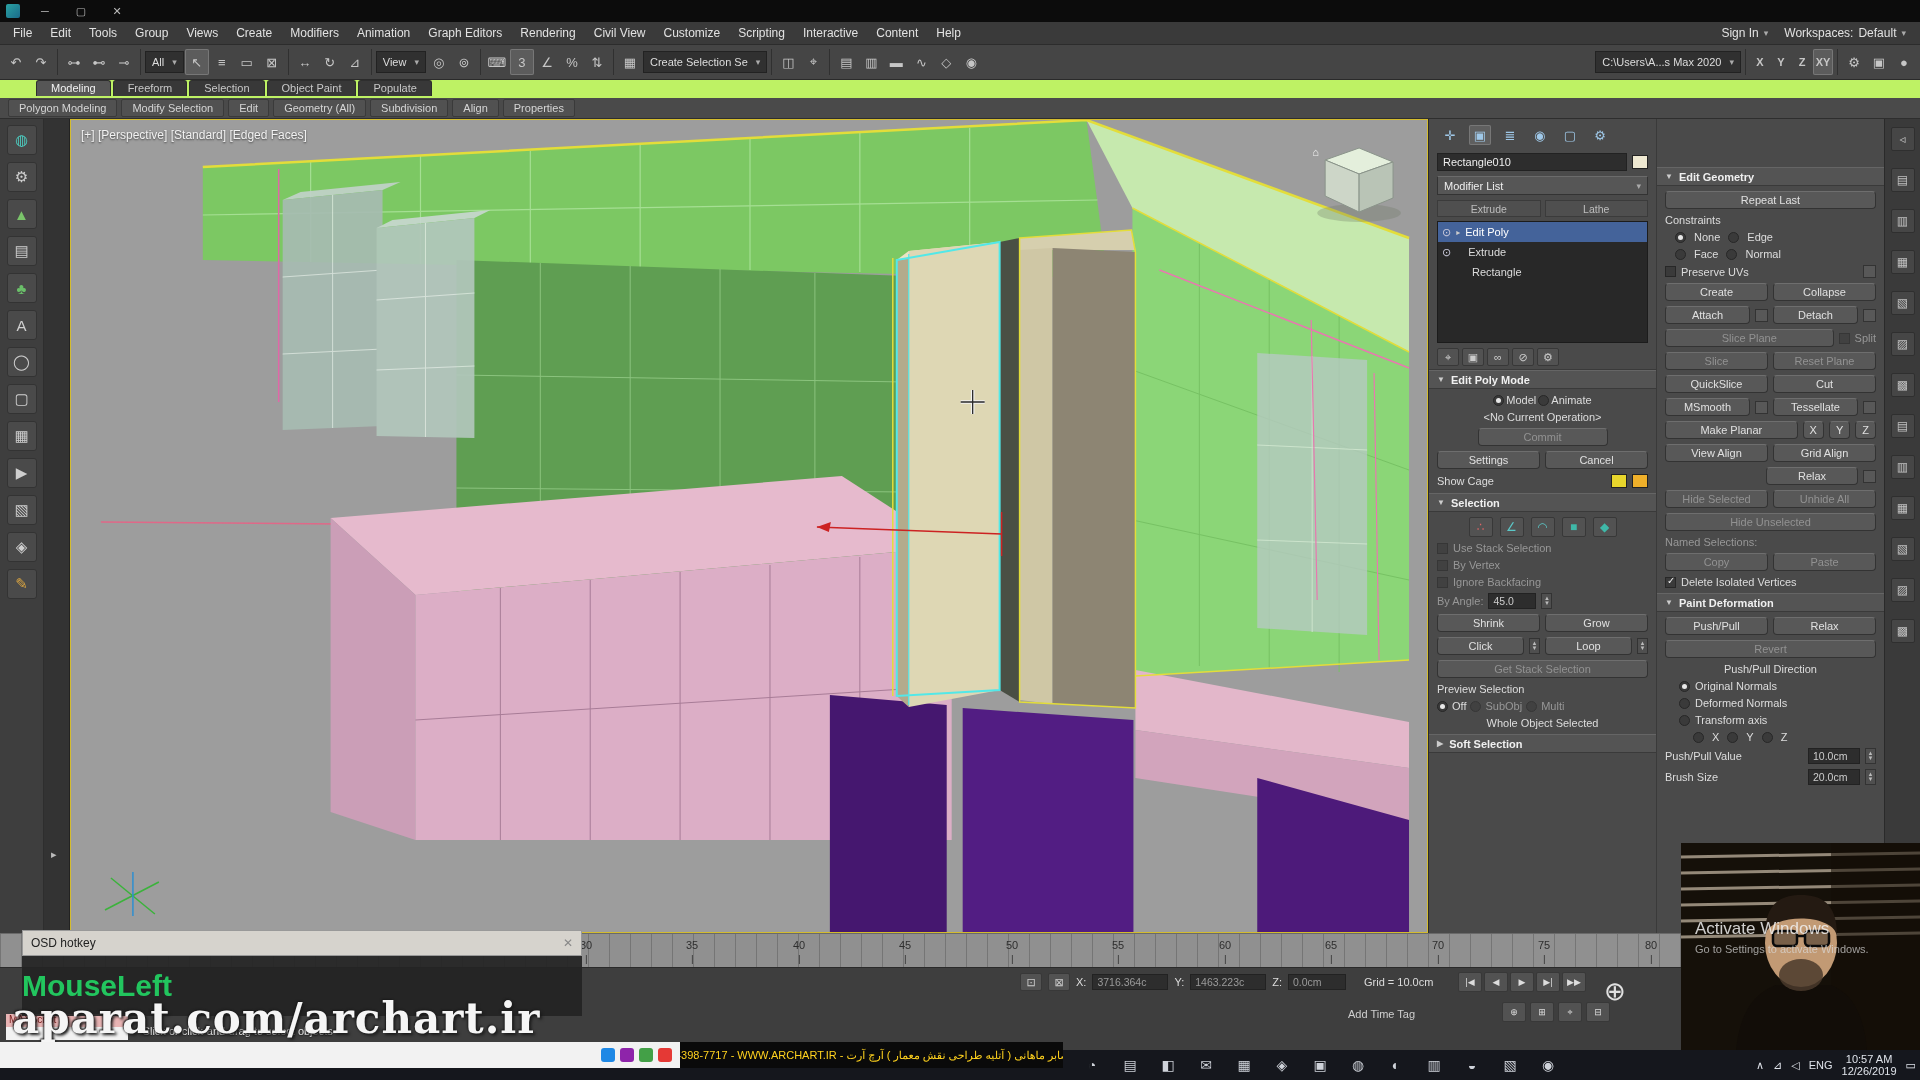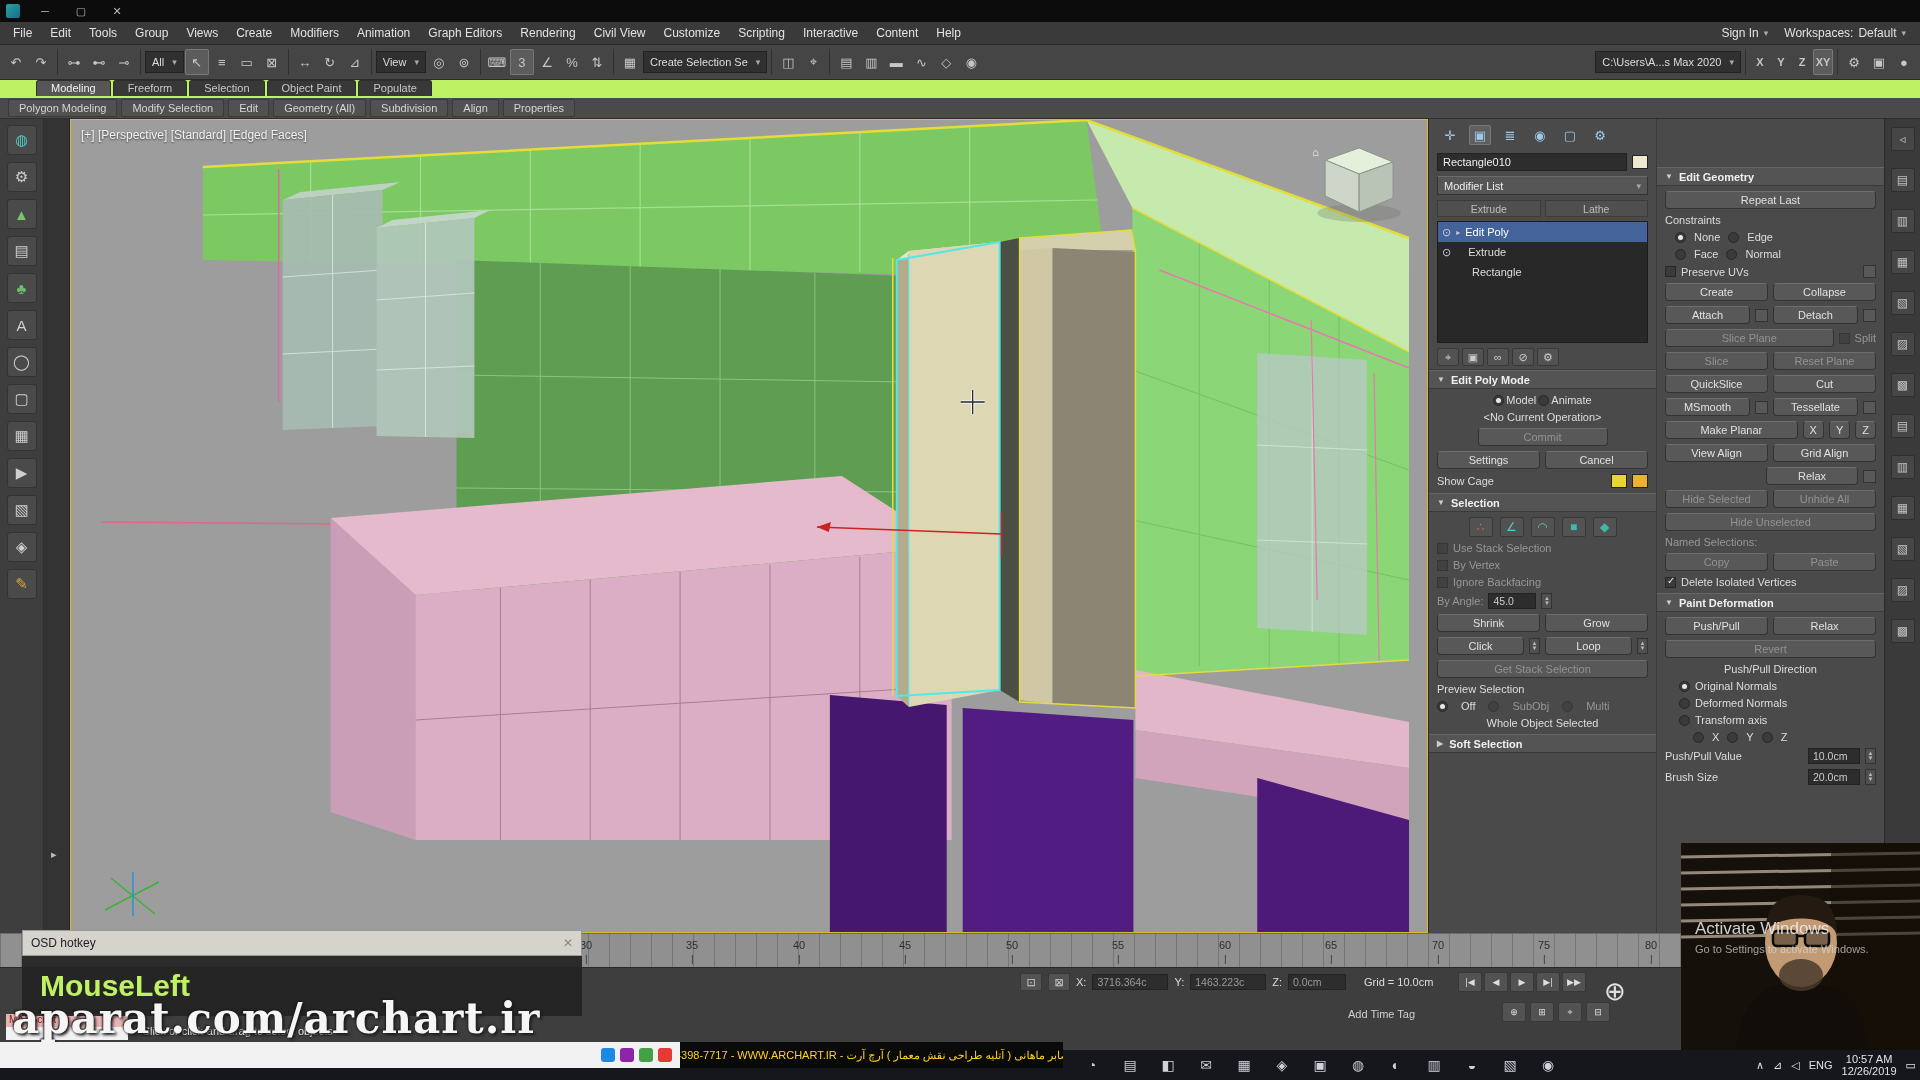--- a/index.html
+++ b/index.html
@@ -98,21 +98,21 @@
 .bigplus{position:absolute;left:1604px;top:8px;font-size:26px;color:#e0e0e0}
 .taskbar{height:30px;background:#15171d;position:relative}
 .tbapps{position:absolute;left:1078px;top:0;height:30px;display:flex;align-items:center;gap:10px}
 .tba{width:28px;height:28px;display:flex;align-items:center;justify-content:center;color:#cfd3da;font-size:14px}
 .tray{position:absolute;right:4px;top:0;height:30px;display:flex;align-items:center;gap:9px;color:#dfe3ea;font-size:11px}
 .clock{text-align:center;line-height:12px;font-size:11px}
 
 .osd{position:absolute;left:22px;top:930px;width:560px;z-index:25}
 .osdh{height:26px;background:#d6d3cd;color:#222;display:flex;align-items:center;padding:0 8px;font-size:12px;border:1px solid #999}
 .osdx{margin-left:auto;color:#888}
-.osdb{height:60px;background:rgba(35,35,35,.93);color:#bef264;display:flex;align-items:center;padding:0 18px;font-size:30px;font-weight:bold}
+.osdb{height:60px;background:rgba(35,35,35,.93);color:#22c55e;display:flex;align-items:center;padding:0 0;font-size:30px;font-weight:bold}
 .wm{position:absolute;left:12px;top:994px;font-family:"DejaVu Serif",serif;font-weight:bold;font-size:42px;color:#f5f5f5;text-shadow:2px 2px 3px #1a1a1a,-1px -1px 2px #1a1a1a;z-index:30;letter-spacing:1px}
 .banner{position:absolute;left:0;top:1042px;height:26px;display:flex;z-index:40}
 .bwhite{width:680px;background:#f2f2f2;display:flex;align-items:center;justify-content:flex-end;gap:5px;padding-right:8px}
 .bdot{width:14px;height:14px;border-radius:3px}
 .bblack{width:383px;background:#0a0a0a;color:#ffd21e;display:flex;align-items:center;justify-content:center;font-size:11px;white-space:nowrap;overflow:hidden}
 .webcam{position:absolute;left:1681px;top:843px;width:239px;height:207px;background:#161008;z-index:50;overflow:hidden}
 .actw{position:absolute;left:14px;top:76px;color:rgba(240,240,240,.85);font-size:17px}
 .actw2{position:absolute;left:14px;top:100px;color:rgba(220,220,220,.7);font-size:11px}
 </style>
 </head>
@@ -483,21 +483,21 @@
           <span class="spn"></span>
         <span class="pbtn w">Loop</span>
           <span class="spn"></span>
       </div>
       <div class="r">
           <span class="pbtn w dis">Get Stack Selection</span>
         </div>
       <div class="r">
           <span class="lbl">Preview Selection</span>
         </div>
-      <div class="r" style="gap:13px">
+      <div class="r" style="gap:4px">
         <span class="rb on"></span>
           <span class="lbl">Off</span>
         <span class="rb dis"></span>
           <span class="lbl dis">SubObj</span>
         <span class="rb dis"></span>
           <span class="lbl dis">Multi</span>
       </div>
       <div class="r center">
           <span class="lbl">Whole Object Selected</span>
         </div>

